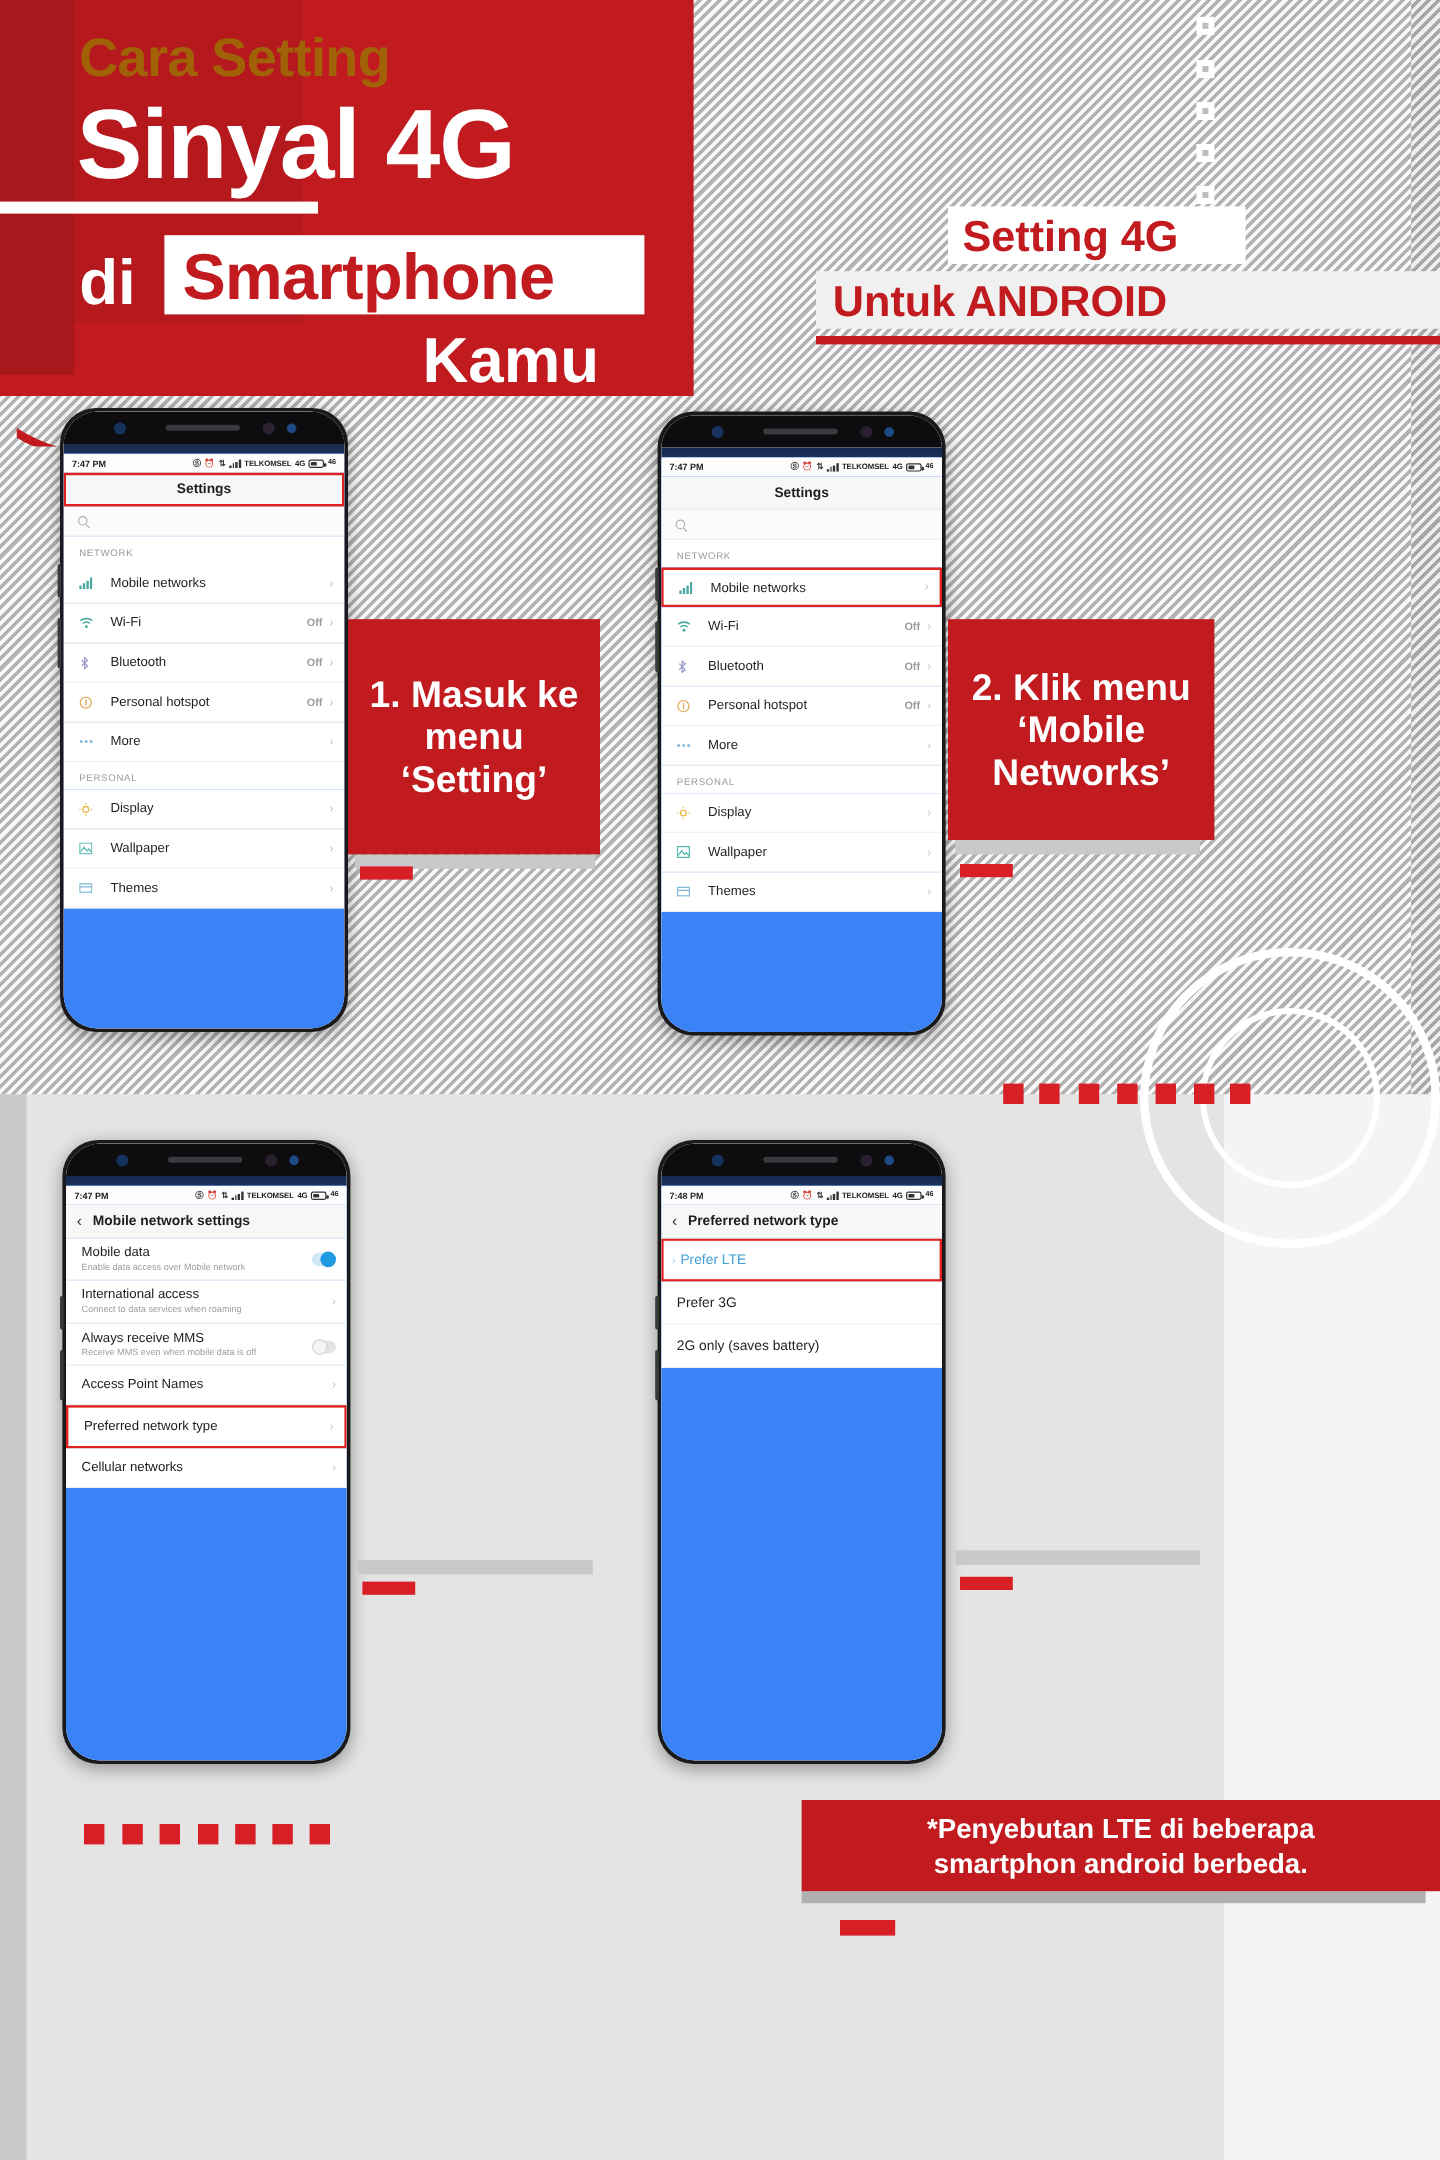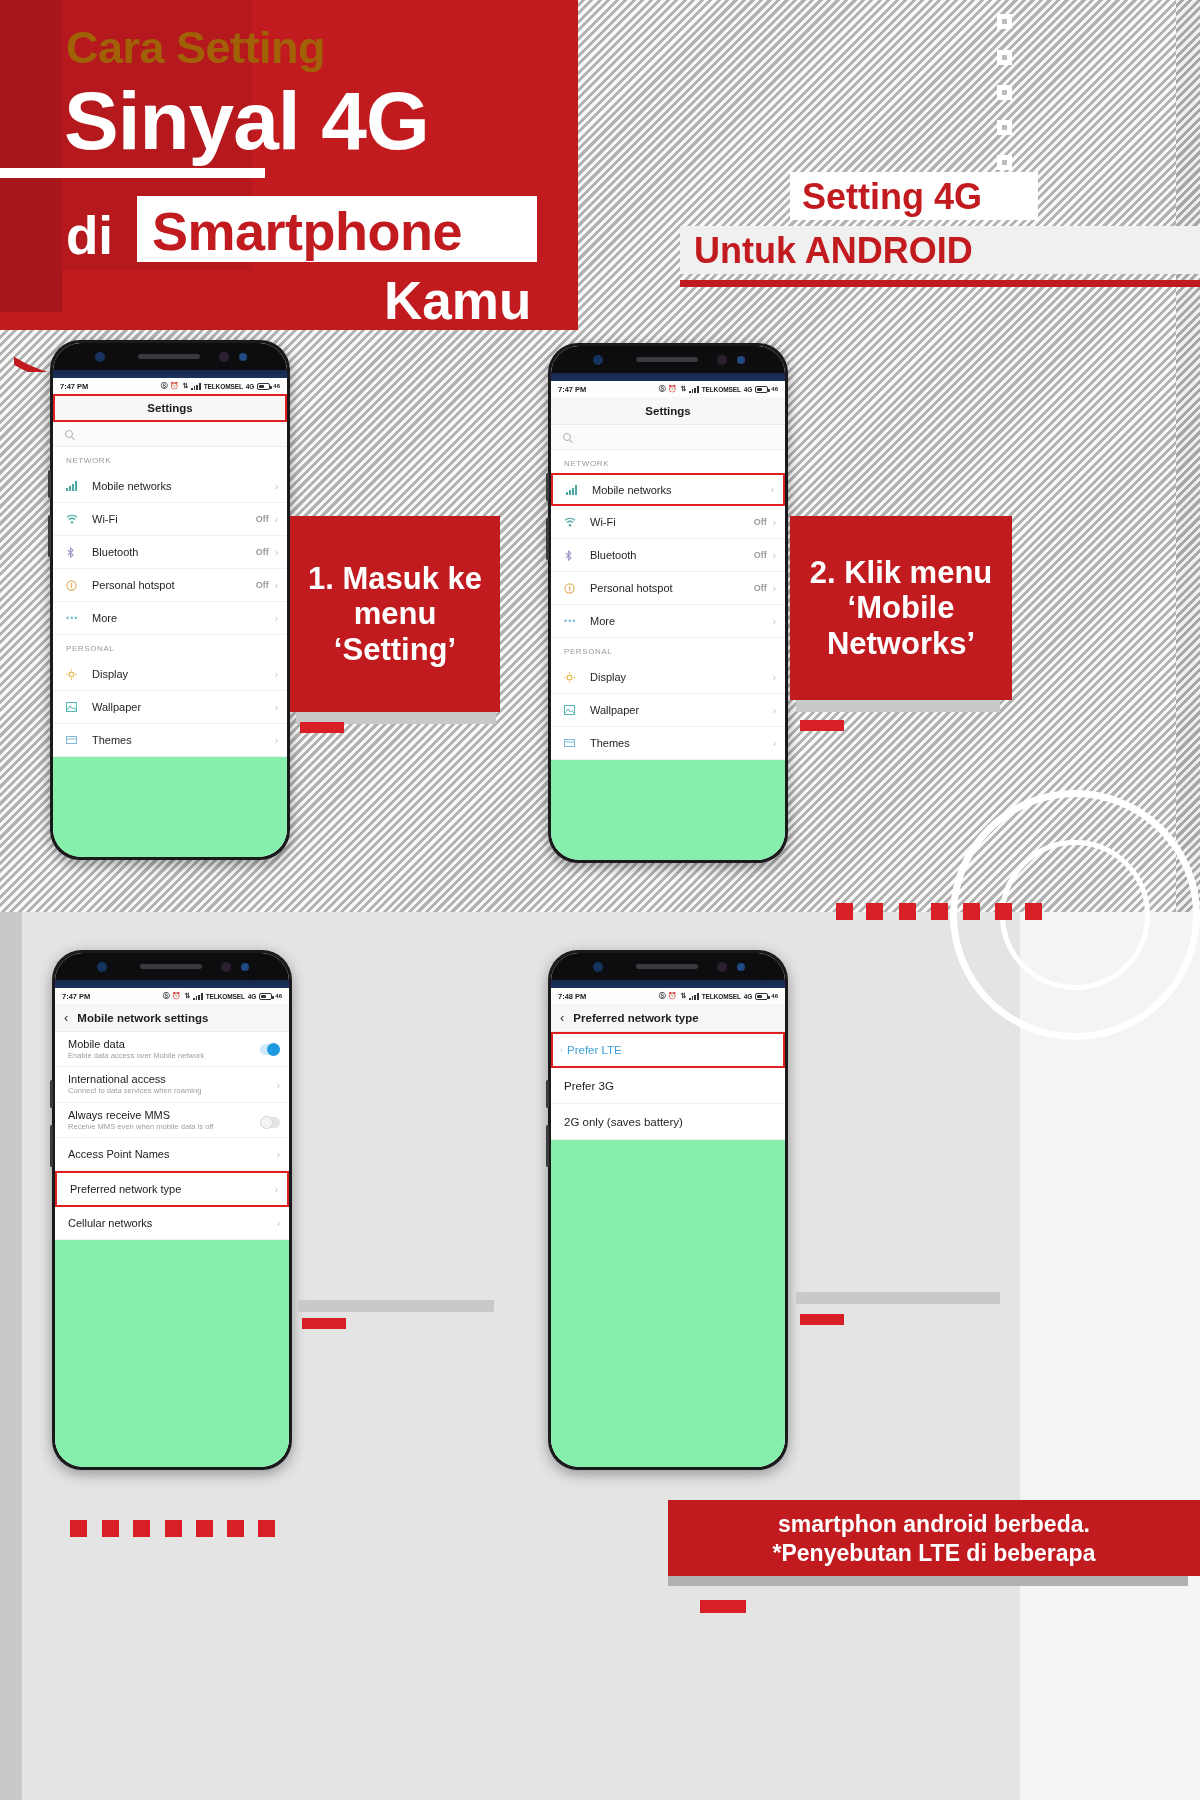--- a/index.html
+++ b/index.html
@@ -80,21 +80,21 @@
   .t-smart-box {
     position: absolute; left: 137px; top: 196px; width: 400px; height: 66px;
     background: #ffffff;
   }
   .t-smart {
     position: absolute; left: 152px; top: 200px;
     font-size: 54px; font-weight: bold; color: #c11a1f; letter-spacing: -0.5px;
   }
   .t-kamu {
     position: absolute; left: 352px; top: 270px;
-    font-size: 53px; font-weight: bold; color: #ffffff; margin-left: 32px;
+    font-size: 53px; font-weight: bold; color: #ffffff;
   }
 
   
   .hr-box1 {
     position: absolute; left: 790px; top: 172px; width: 248px; height: 48px;
     background: #ffffff;
   }
   .hr-t1 {
     position: absolute; left: 802px; top: 176px;
     font-size: 36px; font-weight: bold; color: #c11a1f;
@@ -155,21 +155,21 @@
   .sns1 { position: absolute; top: 9px; left: 166px; width: 10px; height: 10px;
         border-radius: 50%; background: #2a2030; }
   .sns2 { position: absolute; top: 10px; left: 186px; width: 8px; height: 8px;
         border-radius: 50%; background: #1f4a84; }
   .wall {
     position: absolute; left: 0; top: 27px; width: 100%; height: 10px;
     background: linear-gradient(180deg,#16284c,#1d3560);
   }
   .screen {
     position: absolute; left: 0; top: 35px; width: 100%; bottom: 0;
-    background: #86efac; overflow: hidden;
+    background: #3b82f6; overflow: hidden;
   }
   .statusbar {
     height: 16px; display: flex; align-items: center; padding: 0 7px;
     font-size: 7px; color: #222; background: #fdfdfd; font-weight: bold;
   }
   .sb-time { font-size: 7.5px; }
   .sb-right { margin-left: auto; display: flex; align-items: center; gap: 3px; }
   .sb-ico { font-size: 7px; color: #3a3a3a; }
   .sb-bars { display: inline-flex; align-items: flex-end; gap: 1px; height: 7px; }
   .sb-bars i { width: 1.6px; background: #333; display: block; }
@@ -749,18 +749,18 @@
   <div class="callout-dash" style="left:800px;top:720px"></div>
 
   <div class="callout-shadow" style="left:298px;top:1300px;width:196px;height:12px"></div>
   <div class="callout-dash" style="left:302px;top:1318px"></div>
 
   <div class="callout-shadow" style="left:796px;top:1292px;width:204px;height:12px"></div>
   <div class="callout-dash" style="left:800px;top:1314px"></div>
 
   <div class="foot-shadow"></div>
   <div class="foot-note">
+    <div>*Penyebutan LTE di beberapa</div>
     <div>smartphon android berbeda.</div>
-    <div>*Penyebutan LTE di beberapa</div>
   </div>
   <div class="foot-dash"></div>
 
 </div>
 
 </body></html>

